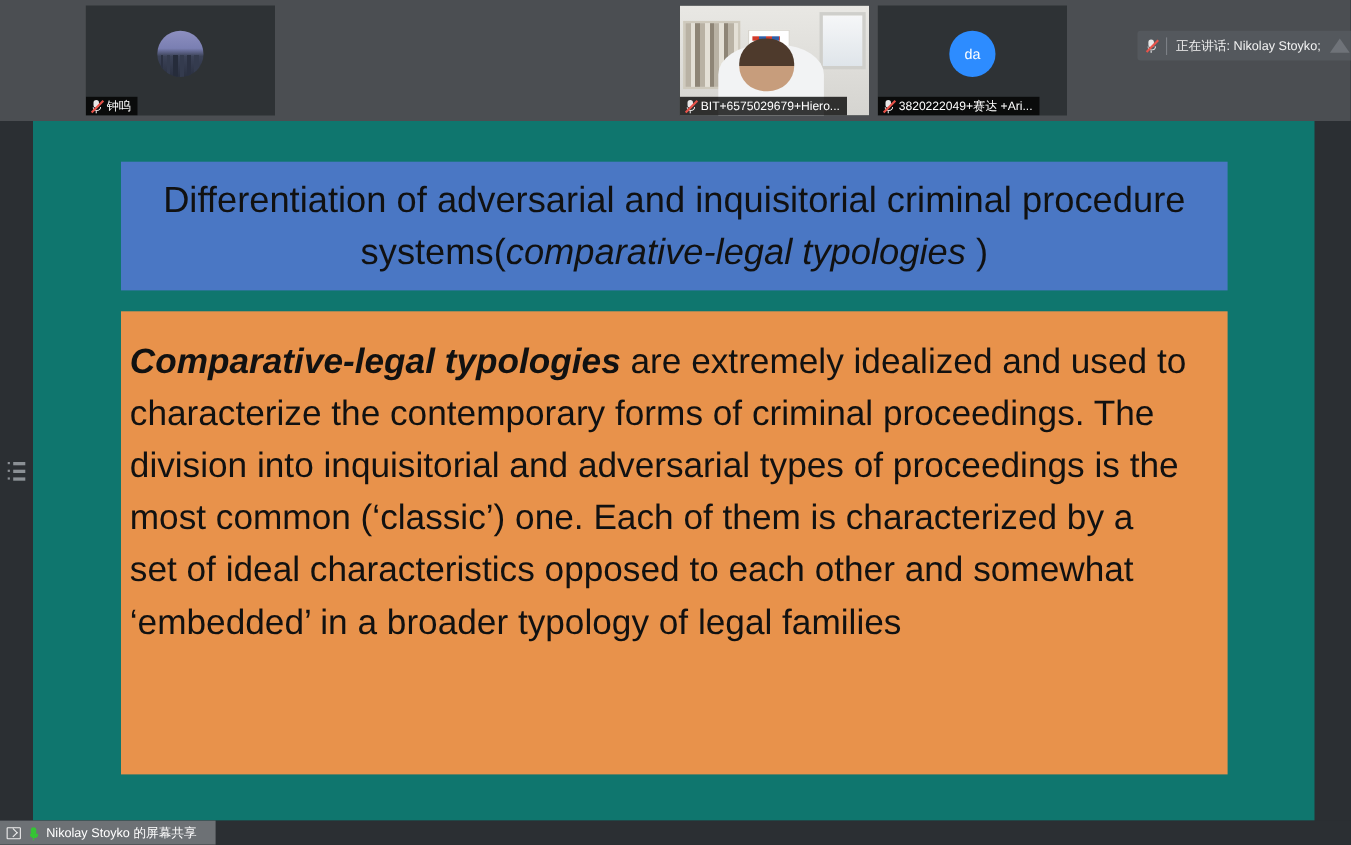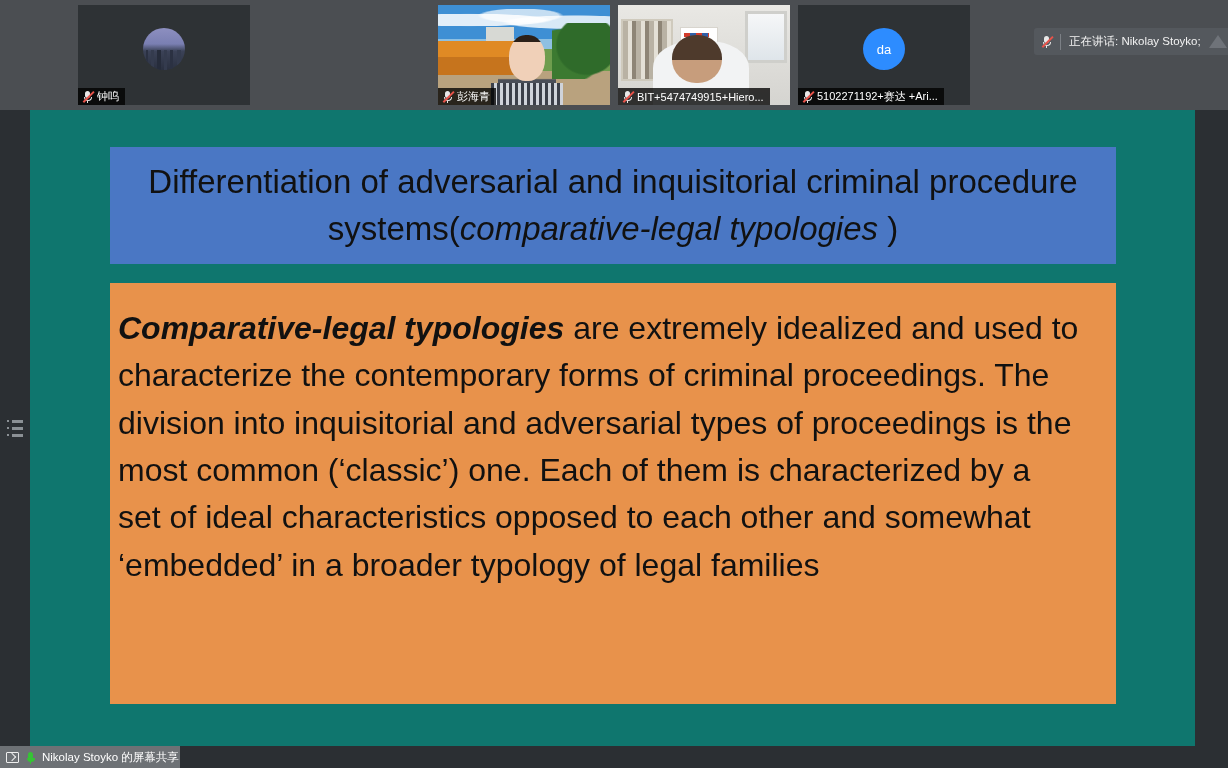--- a/index.html
+++ b/index.html
@@ -220,21 +220,21 @@
   .list-icon .dot { width: 2px; height: 2px; background: #8b9095; }
   .list-icon .bar { height: 3px; background: #8b9095; flex: 1; }
 
   
   .statusbar {
     position: absolute; left: 0; bottom: 0; width: 1228px; height: 22px;
     background: #2b2f33;
   }
   .share-pill {
     position: absolute; left: 0; top: 0; height: 22px;
-    display: flex; align-items: center; gap: 6px; padding: 0 1px 0 6px;
+    display: flex; align-items: center; gap: 6px; padding: 0 17px 0 6px;
     background: #6d7175; color: #fff; font-size: 11.5px; white-space: nowrap;
   }
   .screen-icon {
     position: relative; width: 13px; height: 11px; flex: 0 0 13px;
     border: 1.6px solid #eee; border-radius: 1px;
   }
   .screen-icon::after {
     content: ""; position: absolute; left: 2px; top: 1.5px; width: 5px; height: 5px;
     border-top: 1.6px solid #eee; border-right: 1.6px solid #eee;
     transform: rotate(45deg);
@@ -255,75 +255,54 @@
         <span class="mic muted">
           <span class="body"></span>
             <span class="stand"></span>
             <span class="post"></span>
         </span>
         <span class="label">钟呜</span>
       </div>
     </div>
 
 
-    <div class="tile" style="left:438px">
-      <div class="tile-video">
-        <div class="bg-park">
-          <div class="clouds"></div>
-            <div class="tower"></div>
-            <div class="autumn"></div>
-          <div class="trees"></div>
-            <div class="person"></div>
-            <div class="head"></div>
-            <div class="stripes"></div>
-        </div>
-      </div>
-      <div class="name-badge">
-        <span class="mic muted">
-          <span class="body"></span>
-            <span class="stand"></span>
-            <span class="post"></span>
-        </span>
-        <span class="label">彭海青</span>
-      </div>
-    </div>
 
     <div class="tile" style="left:618px">
       <div class="tile-video">
         <div class="bg-office">
           <div class="shelf"></div>
             <div class="window"></div>
             <div class="poster"></div>
           <div class="person"></div>
             <div class="head"></div>
         </div>
       </div>
       <div class="name-badge" style="max-width:168px">
         <span class="mic muted">
           <span class="body"></span>
             <span class="stand"></span>
             <span class="post"></span>
         </span>
-        <span class="label">BIT+5474749915+Hiero...</span>
+        <span class="label">BIT+6575029679+Hiero...</span>
       </div>
     </div>
 
     <div class="tile" style="left:798px">
       <div class="tile-video">
         <div class="avatar-circle avatar-initials">
           <span>da</span>
         </div>
       </div>
       <div class="name-badge" style="max-width:168px">
         <span class="mic muted">
           <span class="body"></span>
             <span class="stand"></span>
             <span class="post"></span>
         </span>
-        <span class="label">5102271192+赛达 +Ari...</span>
+        <span class="label">3820222049+赛达 +Ari...</span>
       </div>
     </div>
 
 
     <div class="speaking-toast">
       <span class="mic muted">
         <span class="body"></span>
           <span class="stand"></span>
           <span class="post"></span>
       </span>

